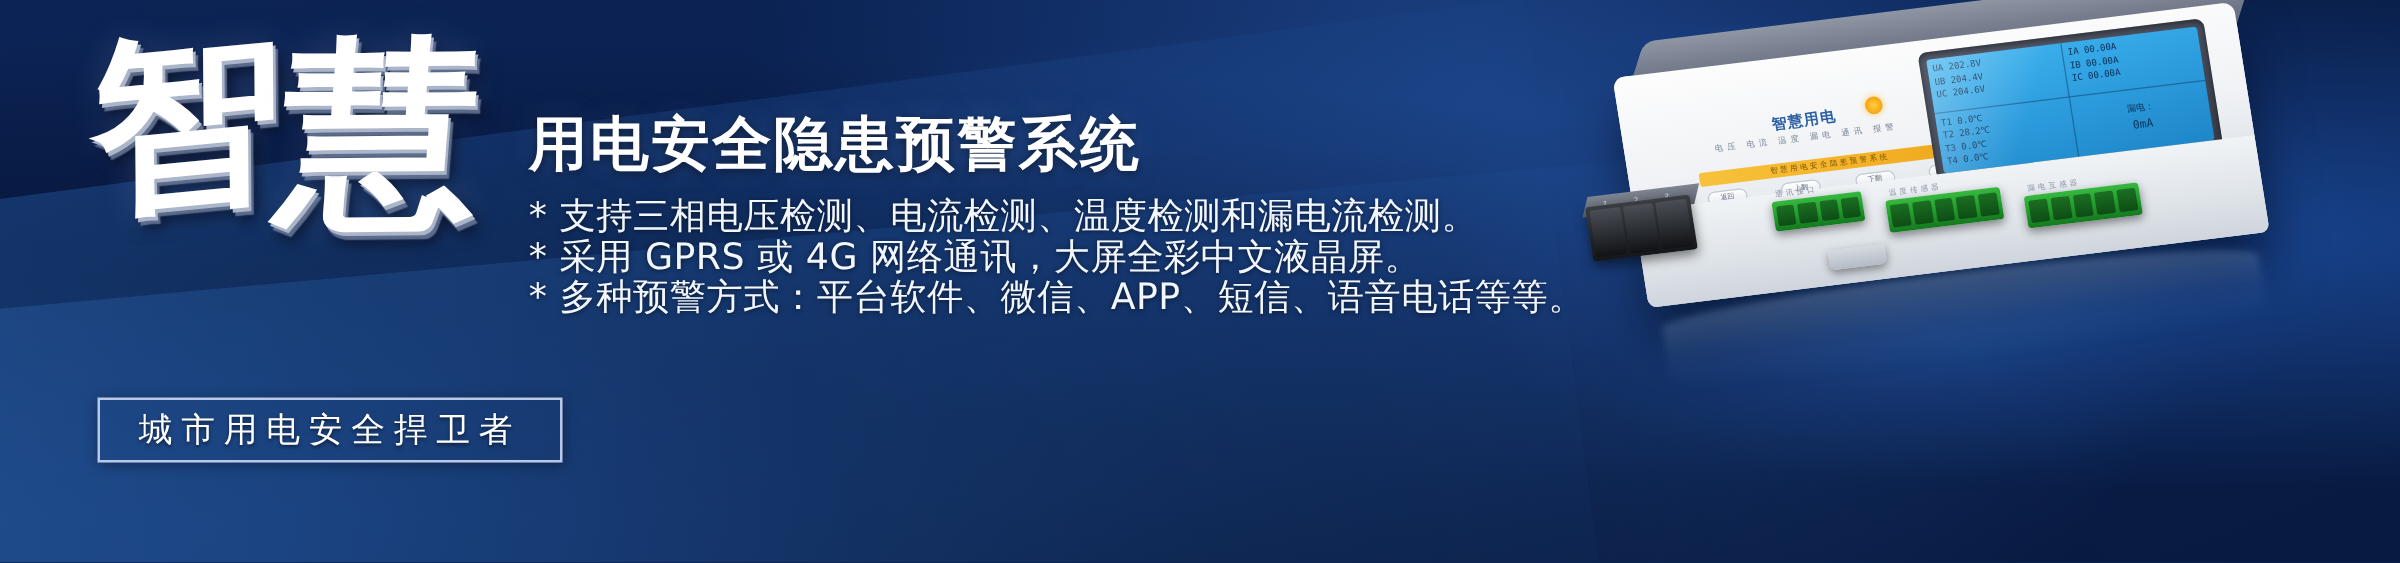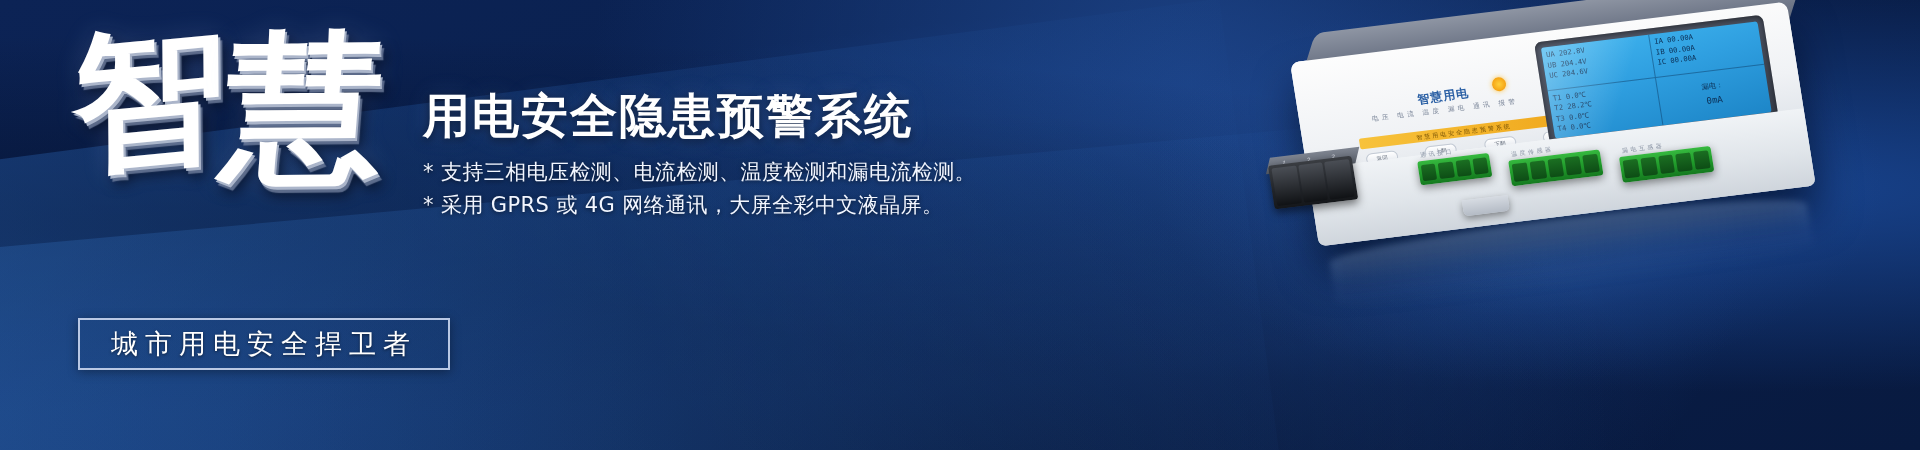--- a/index.html
+++ b/index.html
@@ -107,21 +107,21 @@
     letter-spacing:2px;
     line-height:56px;
     white-space:nowrap;
     text-shadow:0 2px 8px rgba(0,0,0,.55), 0 0 22px rgba(130,175,255,.22);
   }
   .bullets{
     margin-top:12px;
   }
   .bullet{
     color:#f2f6ff;
-    font-size:21px;
+    font-size:29px;
     line-height:32.5px;
     letter-spacing:.4px;
     white-space:nowrap;
     text-shadow:0 1px 4px rgba(0,0,0,.6);
   }
 
   
   .device-wrap{
     position:absolute;
     right:10px; top:10px;
@@ -322,20 +322,21 @@
 
   <div class="slogan-box">
     <span>城市用电安全捍卫者</span>
   </div>
 
   <div class="copy">
     <div class="headline">用电安全隐患预警系统</div>
     <div class="bullets">
       <div class="bullet">* 支持三相电压检测、电流检测、温度检测和漏电流检测。</div>
       <div class="bullet">* 采用 GPRS 或 4G 网络通讯，大屏全彩中文液晶屏。</div>
+      <div class="bullet">* 多种预警方式：平台软件、微信、APP、短信、语音电话等等。</div>
     </div>
   </div>
 
   <div class="device-wrap">
     <div class="dev">
       <div class="dev-top"></div>
       <div class="dev-face">
 
         <div class="brand">智慧用电</div>
         <div class="brand-sun"></div>

